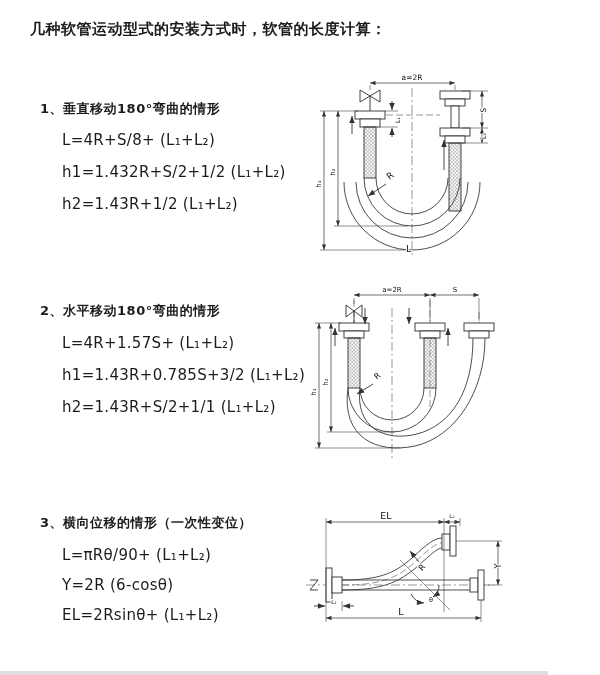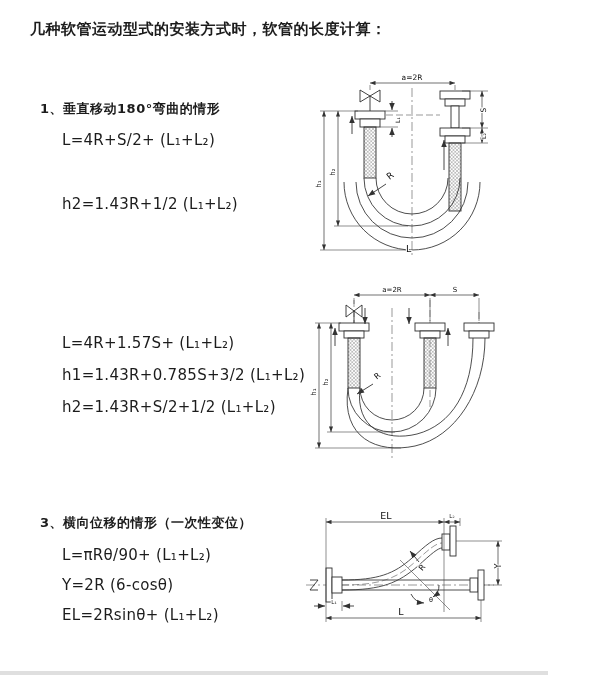--- a/index.html
+++ b/index.html
@@ -37,21 +37,22 @@
       </marker>
       <pattern id="hatch" patternUnits="userSpaceOnUse" width="3.5" height="3.5">
         <path d="M0,0 l3.5,3.5 M3.5,0 l-3.5,3.5" stroke="#8a8a8a" stroke-width="0.5"></path>
       </pattern>
     </defs>
   </svg>
 
   <div class="title">几种软管运动型式的安装方式时，软管的长度计算：</div>
 
   <div class="sec-heading" style="left:40px;top:100px">1、垂直移动180°弯曲的情形</div>
-  <div class="formula" style="left:62px;top:131px">L=4R+S/2+ (L₁+L₂)</div>
+  <div class="formula" style="left:62px;top:131px">L=4R+S/8+ (L₁+L₂)</div>
+  <div class="formula" style="left:62px;top:163px">h1=1.432R+S/2+1/2 (L₁+L₂)</div>
   <div class="formula" style="left:62px;top:195px">h2=1.43R+1/2 (L₁+L₂)</div>
 
   <svg class="diag" style="left:310px;top:66px" width="280" height="200" viewBox="0 0 280 200">
 
     <g>
       <path class="cl" d="M102,22 V192"></path>
       <path class="cld" d="M76,49 H130"></path>
     </g>
 
     <g>
@@ -116,23 +117,24 @@
     </g>
 
     <g>
       <path class="arrow" d="M76,118 L58,130"></path>
       <text x="82" y="112" font-size="9" text-anchor="middle" transform="rotate(-38 82 112)">R</text>
     </g>
 
     <text x="96" y="186" font-size="9.5">L</text>
   </svg>
 
+  <div class="sec-heading" style="left:40px;top:302px">2、水平移动180°弯曲的情形</div>
   <div class="formula" style="left:62px;top:334px">L=4R+1.57S+ (L₁+L₂)</div>
   <div class="formula" style="left:62px;top:366px">h1=1.43R+0.785S+3/2 (L₁+L₂)</div>
-  <div class="formula" style="left:62px;top:398px">h2=1.43R+S/2+1/2 (L₁+L₂)</div>
+  <div class="formula" style="left:62px;top:398px">h2=1.43R+S/2+1/1 (L₁+L₂)</div>
 
   <svg class="diag" style="left:305px;top:280px" width="295" height="185" viewBox="0 0 295 185">
     <g>
       <path class="cl" d="M87,28 V180"></path>
       <path class="cld" d="M49,20 V58 M125,20 V128 M174,32 V58"></path>
     </g>
 
     <g>
       <path class="ext" d="M49,18 V24 M125,18 V41 M174,18 V41"></path>
       <line class="dim" x1="49" y1="15" x2="125" y2="15"></line>

